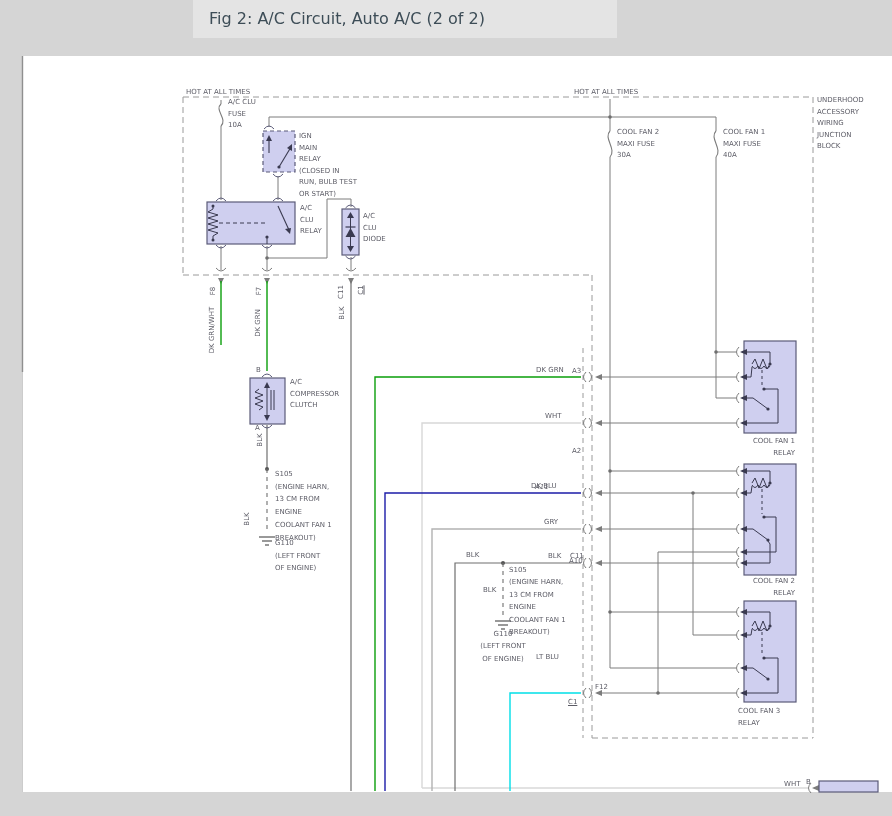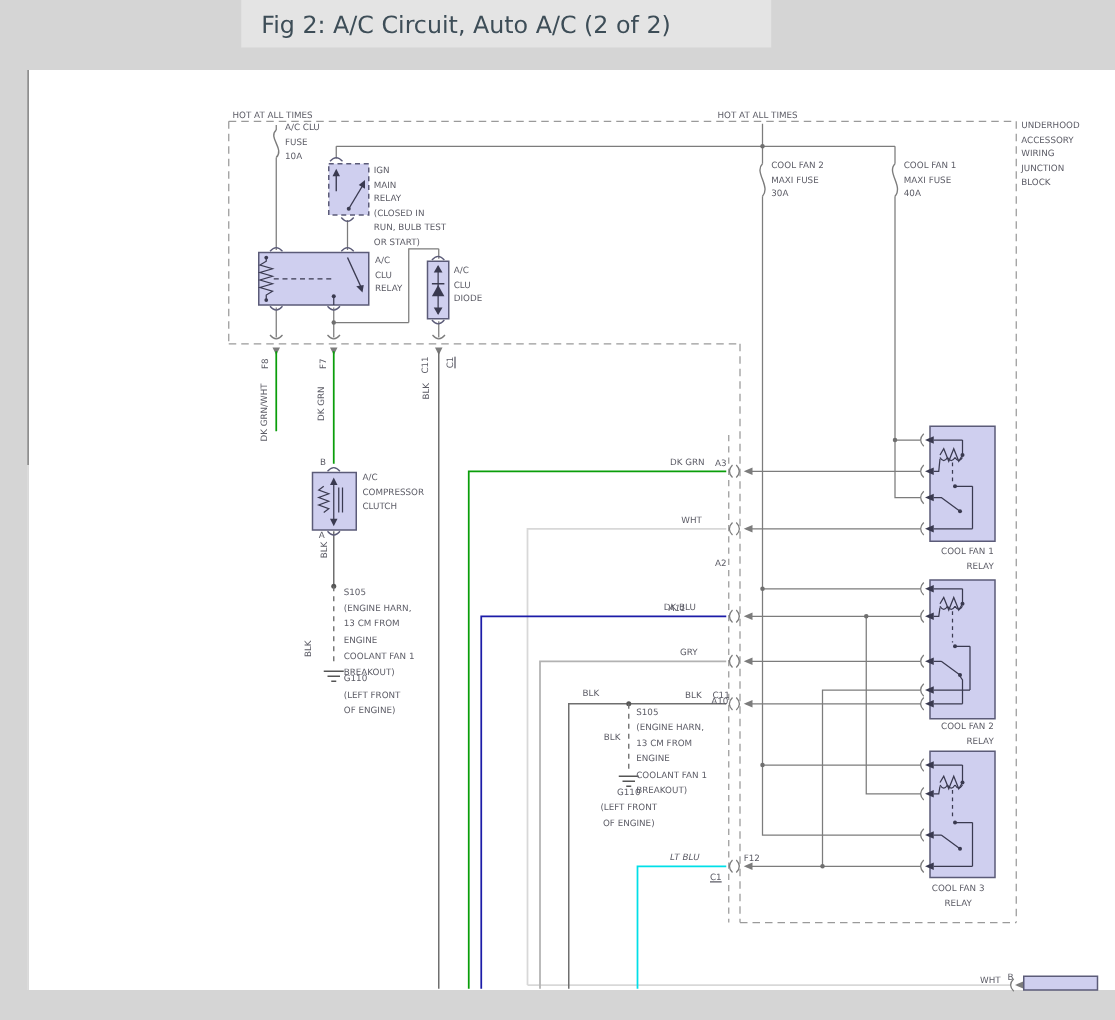--- a/index.html
+++ b/index.html
@@ -3,21 +3,21 @@
 <meta charset="utf-8">
 <style>
   html,body { margin:0; padding:0; }
   body {
     width:892px; height:816px; position:relative; overflow:hidden;
     background:#d5d5d5; font-family:"DejaVu Sans", sans-serif;
   }
   .titlebar { position:absolute; left:0; top:0; width:892px; height:56px; background:#d5d5d5; }
   .title-panel { position:absolute; left:193px; top:0; width:424px; height:38px; background:#e4e4e4; }
   .fig-title {
-    position:absolute; left:16px; top:9px; font-size:19px; color:#3d4d57;
+    position:absolute; left:16px; top:9px; font-size:16px; color:#3d4d57;
     font-family:"DejaVu Sans", sans-serif; white-space:nowrap;
   }
   .page { position:absolute; left:22px; top:56px; width:870px; height:736px; background:#ffffff; }
   svg.canvas { position:absolute; left:0; top:0; width:892px; height:816px; z-index:2; pointer-events:none; }
   #labels-layer { position:absolute; left:0; top:0; width:892px; height:816px; z-index:3; pointer-events:none; }
   .lbl {
     position:absolute; font-size:7px; line-height:11.6px; color:#5c5c66;
     white-space:pre; font-family:"DejaVu Sans", sans-serif;
   }
   .lbl.rot { transform:translate(-50%,-50%) rotate(-90deg); transform-origin:center; line-height:7px; }
@@ -336,24 +336,24 @@
     <div class="lbl" style="left: 509px; top: 564px; line-height: 12.4px;">S105
 (ENGINE HARN,
 13 CM FROM
 ENGINE
 COOLANT FAN 1
 BREAKOUT)</div>
     <div class="lbl" style="left: 483px; top: 585px;">BLK</div>
     <div class="lbl" style="left: 462px; top: 628px; width: 82px; text-align: center; line-height: 12.4px;">G110
 (LEFT FRONT
 OF ENGINE)</div>
-    <div class="lbl" style="left: 536px; top: 681px; font-style: italic;">LT BLU</div>
+    <div class="lbl" style="left: 536px; top: 652px;">LT BLU</div>
     <div class="lbl" style="left: 570px; top: 682px; margin-left: 25px;">F12</div>
     <div class="lbl und" style="left: 568px; top: 697px;">C1</div>
     <div class="lbl" style="left: 738px; top: 436px; width: 57px; text-align: right;">COOL FAN 1
 RELAY</div>
     <div class="lbl" style="left: 738px; top: 576px; width: 57px; text-align: right;">COOL FAN 2
 RELAY</div>
-    <div class="lbl" style="left: 738px; top: 706px; width: 57px; text-align: center;">COOL FAN 3
+    <div class="lbl" style="left: 738px; top: 706px; width: 57px; text-align: left;">COOL FAN 3
 RELAY</div>
     <div class="lbl" style="left: 784px; top: 779px;">WHT</div>
     <div class="lbl" style="left: 806px; top: 777px;">B</div>
   </div>
 
 </body></html>

